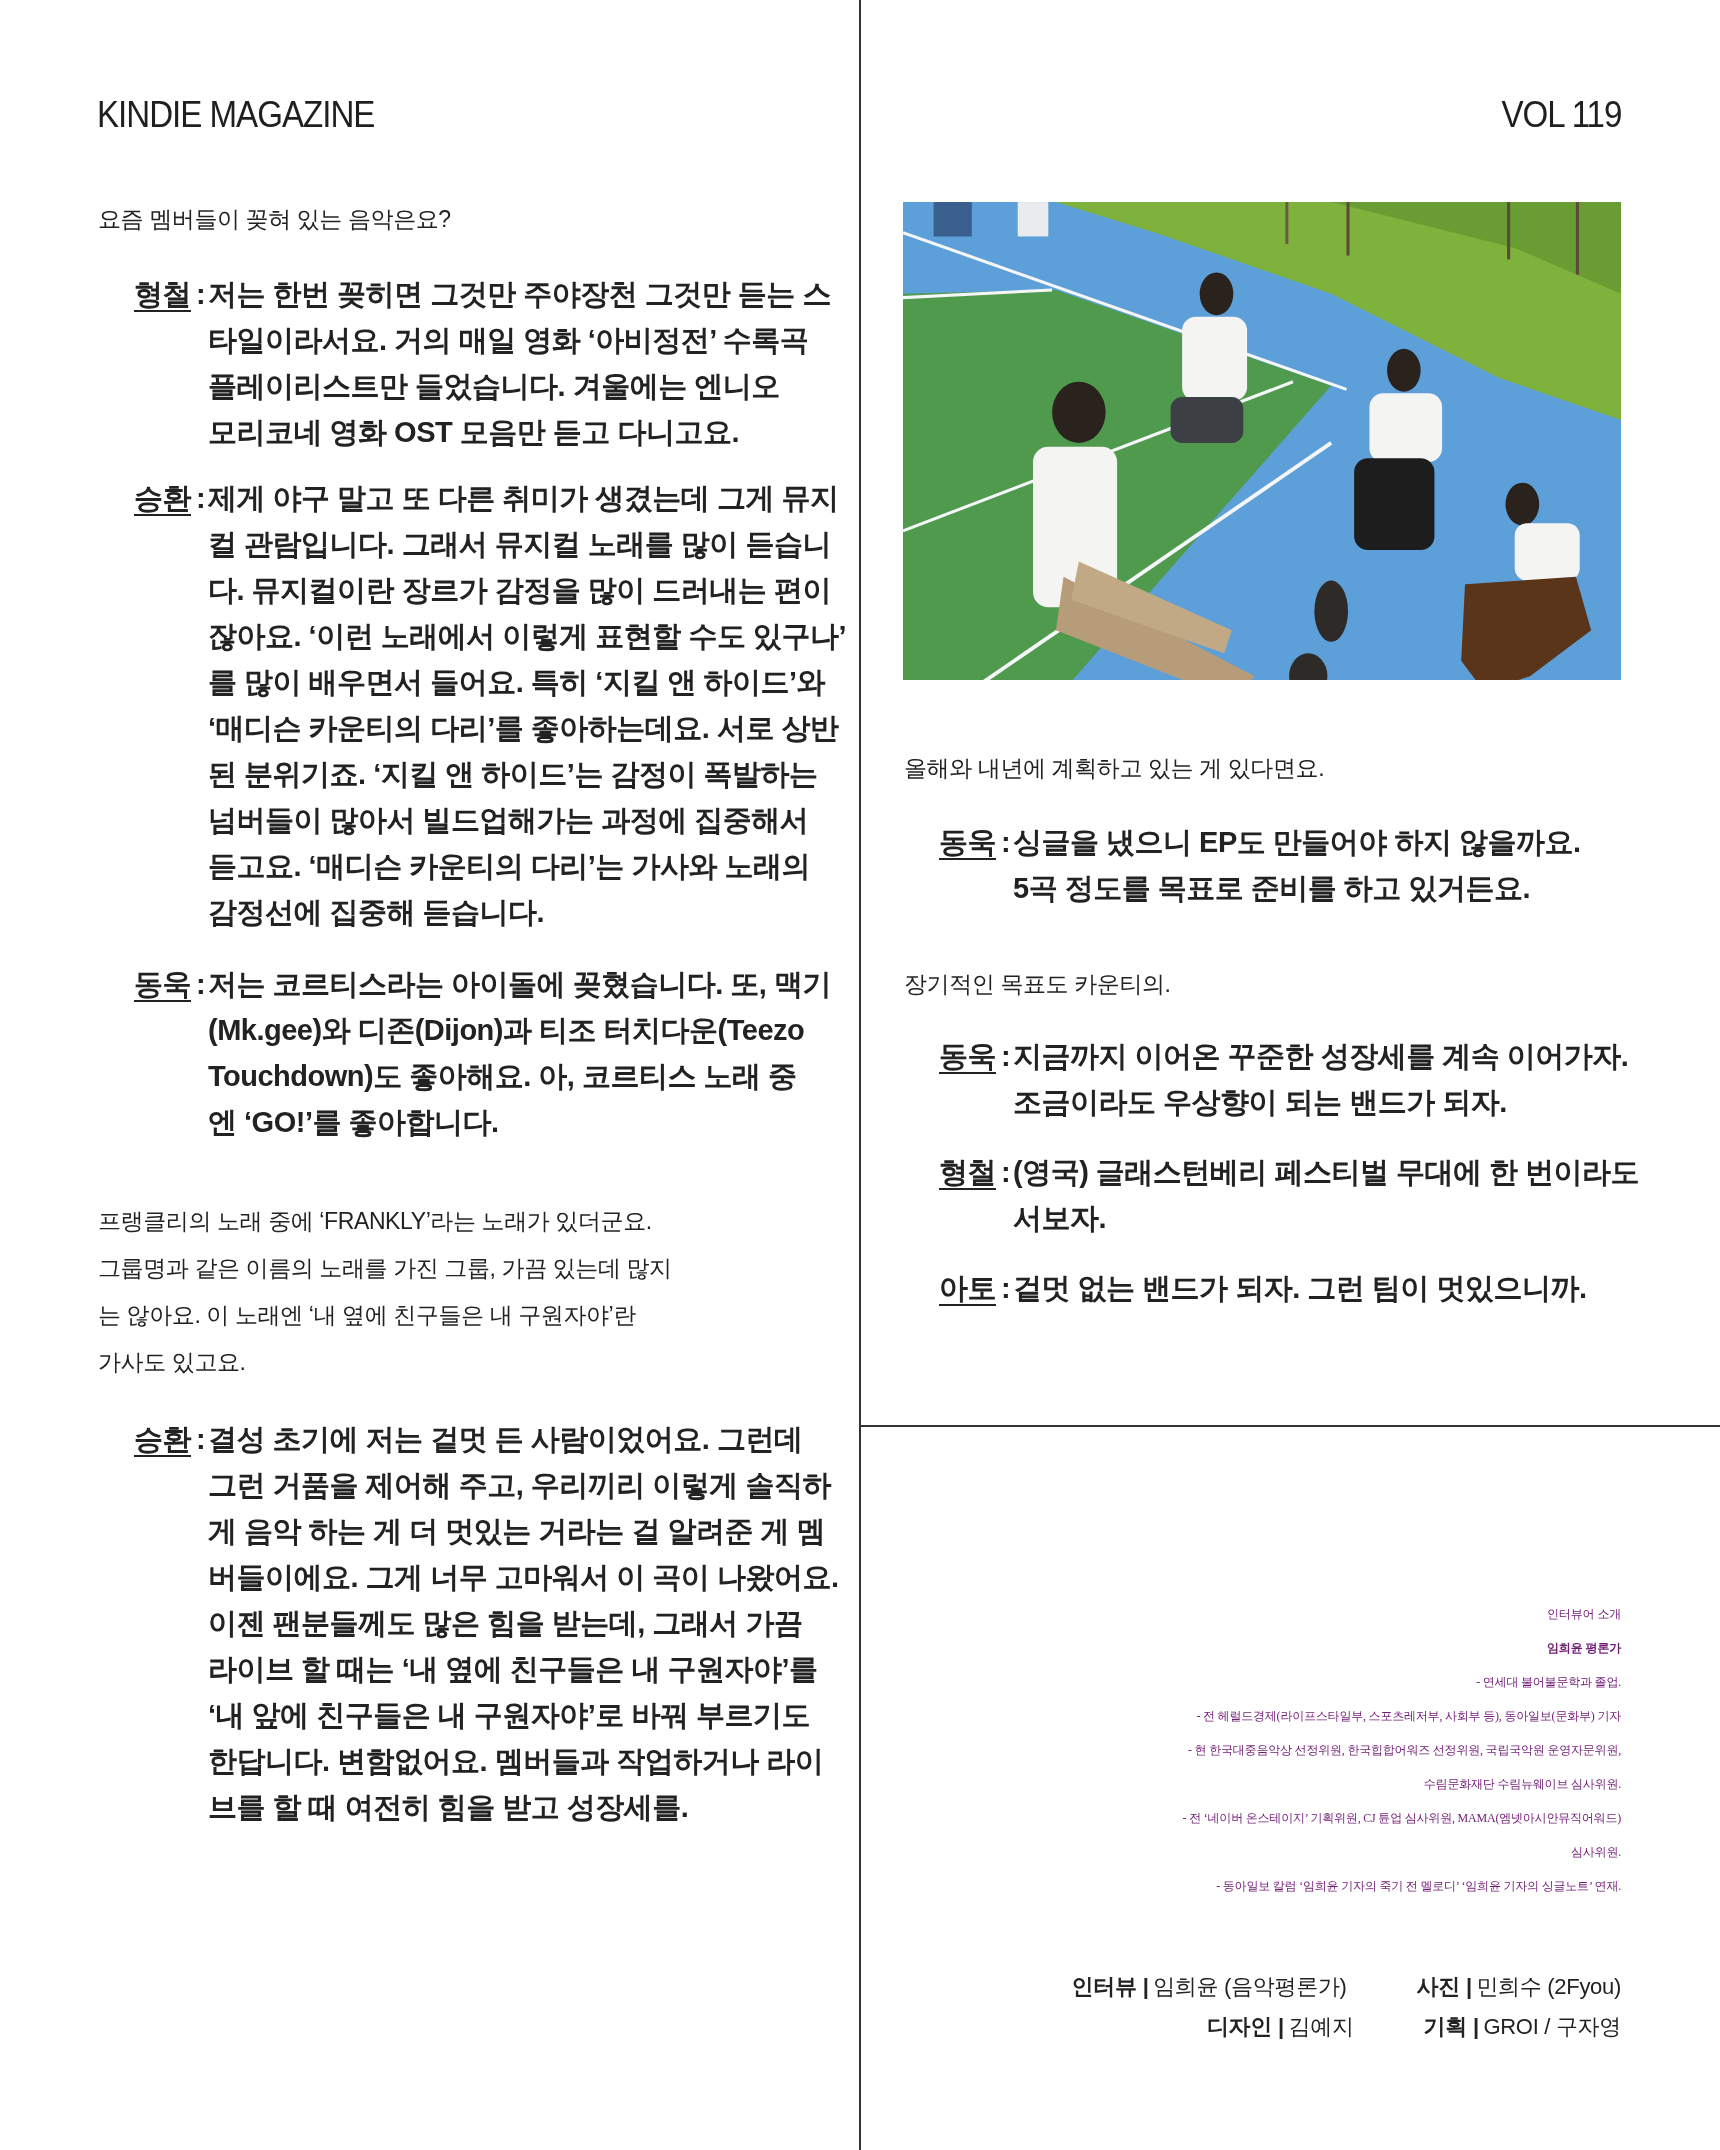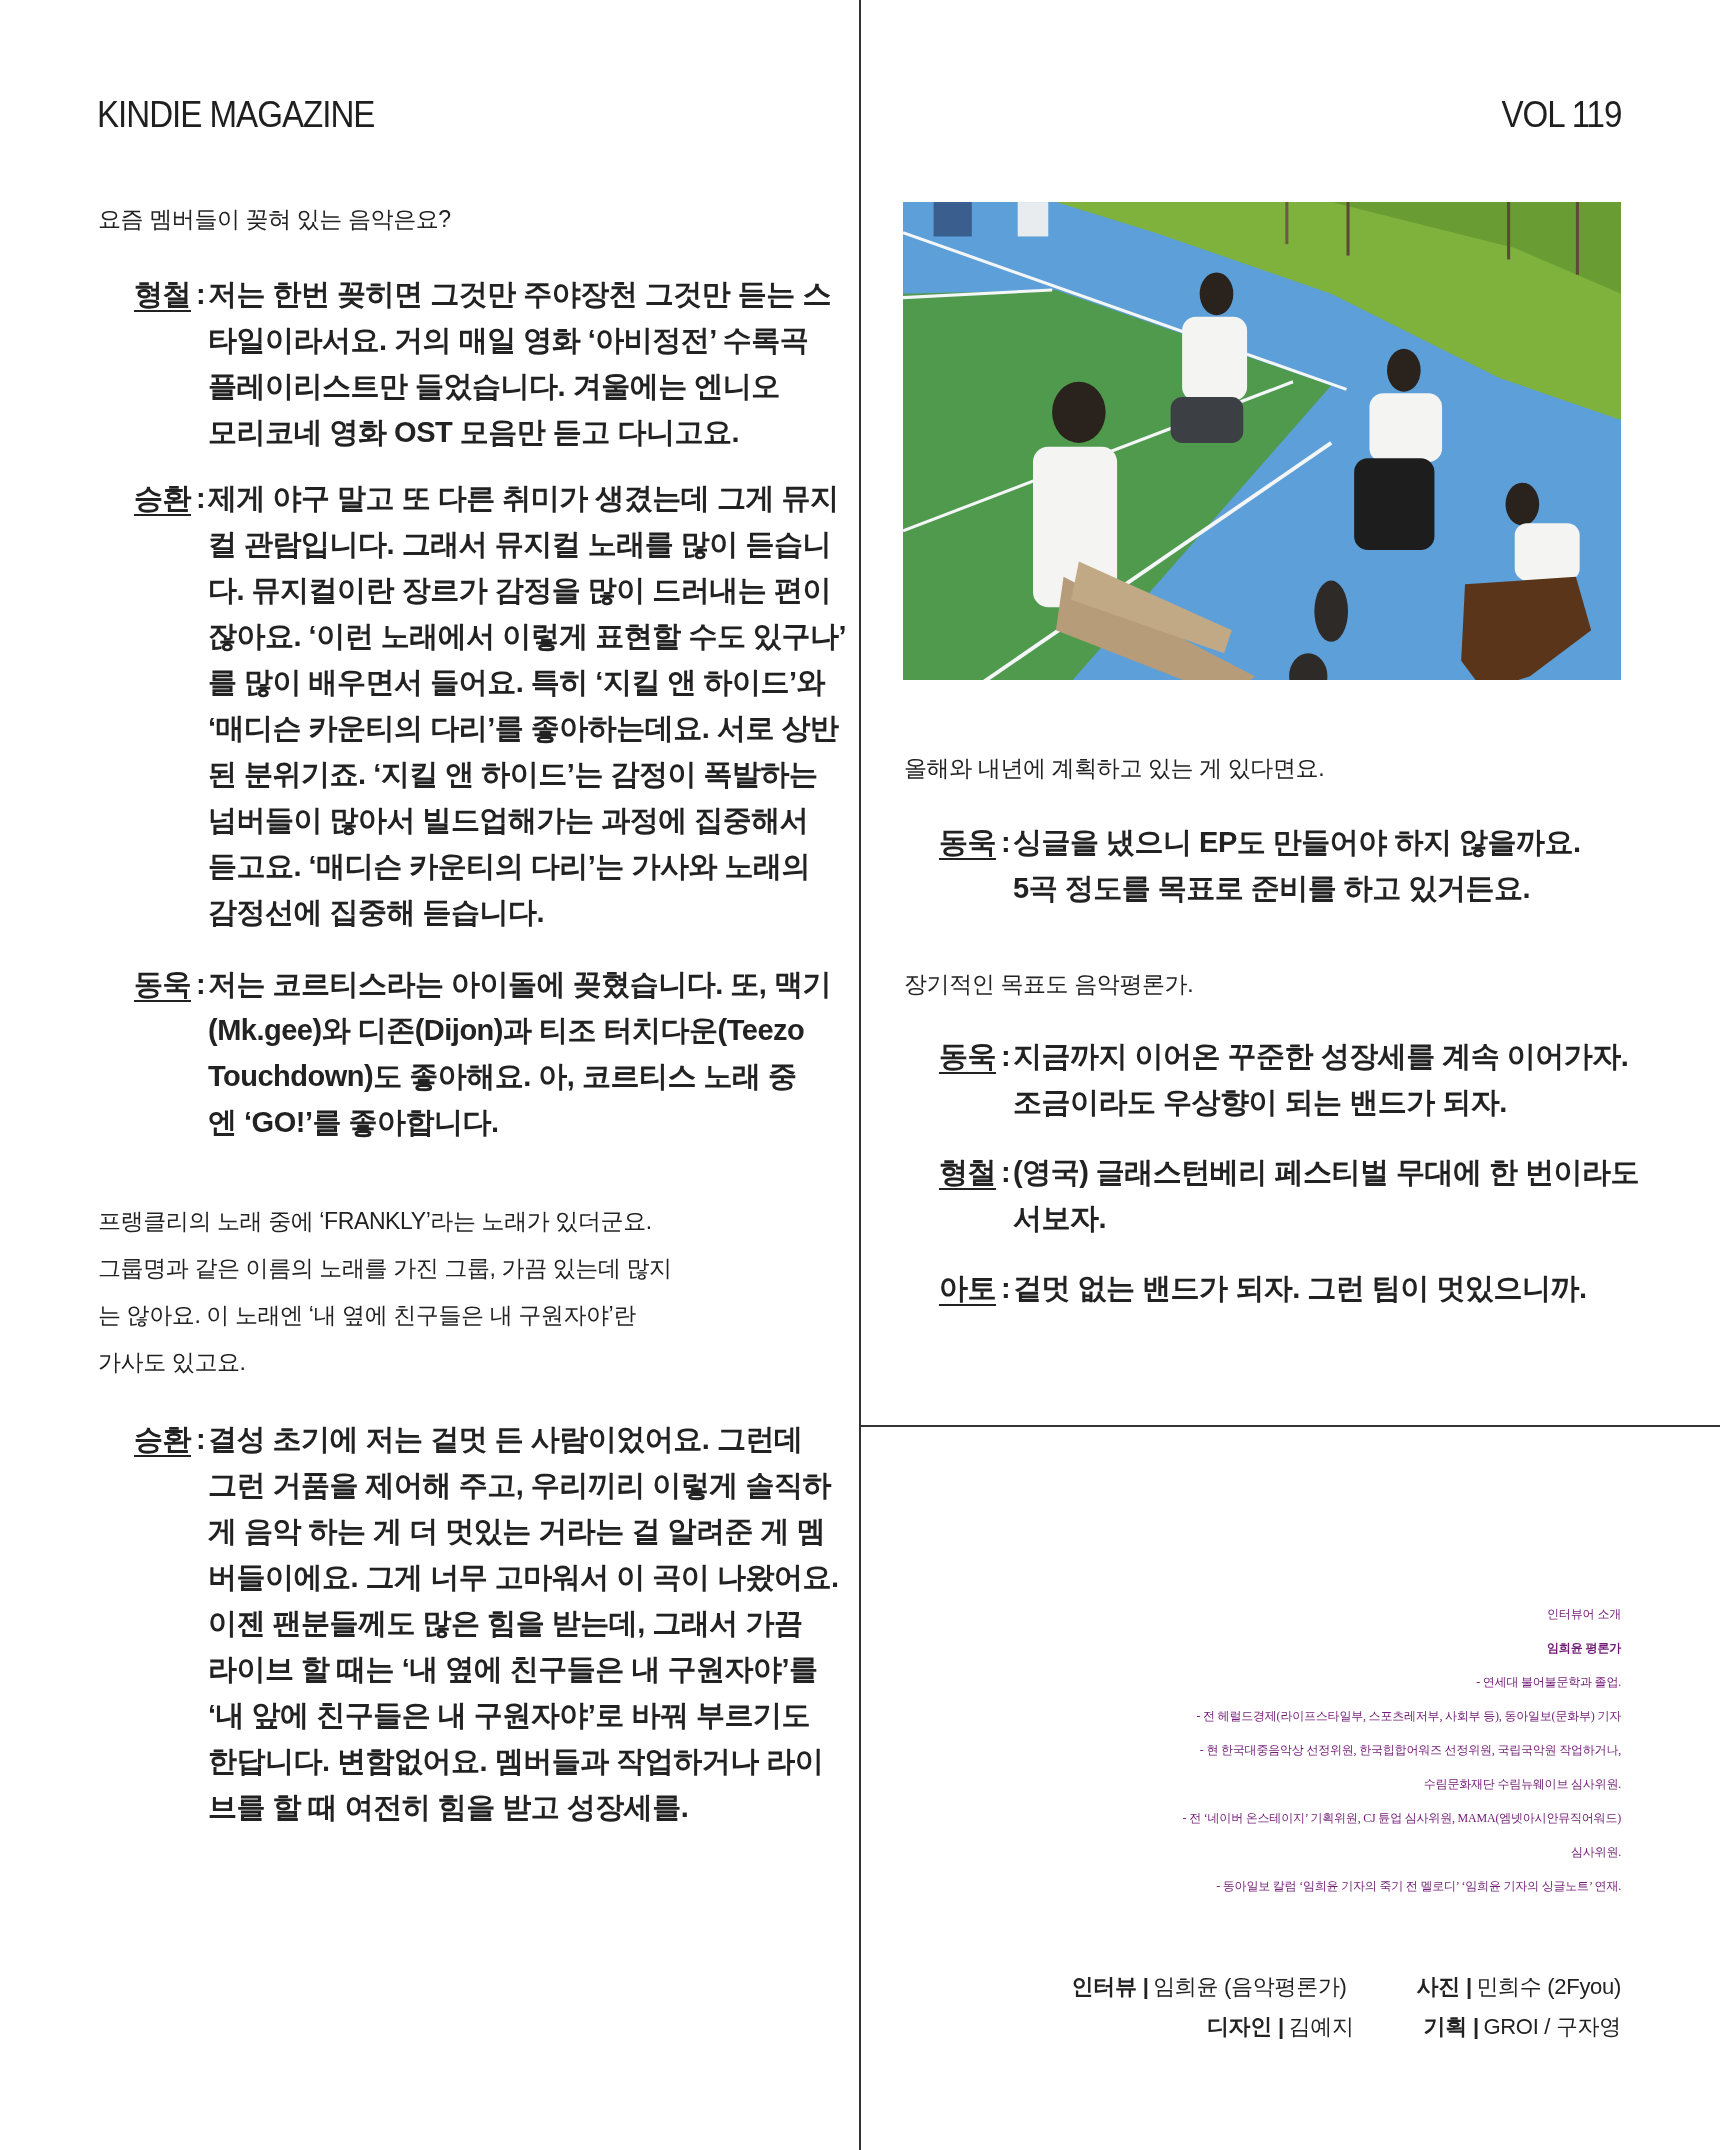--- a/index.html
+++ b/index.html
@@ -156,21 +156,21 @@
 
 <div class="qa" style="left:939px; top:819px; width:688px;">
   <span class="speaker">동욱</span>
   <span class="colon" style="left:62px;">:</span>
   <div class="answer" style="left:74px;">
     <div>싱글을 냈으니 EP도 만들어야 하지 않을까요.</div>
     <div>5곡 정도를 목표로 준비를 하고 있거든요.</div>
   </div>
 </div>
 
-<div class="question" style="left:904px; top:961px;">장기적인 목표도 음악평론가.</div>
+<div class="question" style="left:904px; top:961px;">장기적인 목표도 카운티의.</div>
 
 <div class="qa" style="left:939px; top:1033px; width:688px;">
   <span class="speaker">동욱</span>
   <span class="colon" style="left:62px;">:</span>
   <div class="answer" style="left:74px;">
     <div>지금까지 이어온 꾸준한 성장세를 계속 이어가자.</div>
     <div>조금이라도 우상향이 되는 밴드가 되자.</div>
   </div>
 </div>
 
@@ -189,21 +189,21 @@
   <div class="answer" style="left:74px;">
     <div>겉멋 없는 밴드가 되자. 그런 팀이 멋있으니까.</div>
   </div>
 </div>
 
 <div class="bio">
   <div class="bio-title">인터뷰어 소개</div>
   <div class="bio-heading">임희윤 평론가</div>
   <div>- 연세대 불어불문학과 졸업.</div>
   <div>- 전 헤럴드경제(라이프스타일부, 스포츠레저부, 사회부 등), 동아일보(문화부) 기자</div>
-  <div>- 현 한국대중음악상 선정위원, 한국힙합어워즈 선정위원, 국립국악원 작업하거나,</div>
+  <div>- 현 한국대중음악상 선정위원, 한국힙합어워즈 선정위원, 국립국악원 운영자문위원,</div>
   <div>수림문화재단 수림뉴웨이브 심사위원.</div>
   <div>- 전 ‘네이버 온스테이지’ 기획위원, CJ 튠업 심사위원, MAMA(엠넷아시안뮤직어워드)</div>
   <div>심사위원.</div>
   <div>- 동아일보 칼럼 ‘임희윤 기자의 죽기 전 멜로디’ ‘임희윤 기자의 싱글노트’ 연재.</div>
 </div>
 
 <div class="credits">
   <div class="credit-row">
     <span class="credit">
       <span class="role">인터뷰</span><span class="sep">|</span><span class="name">임희윤 (음악평론가)</span>

